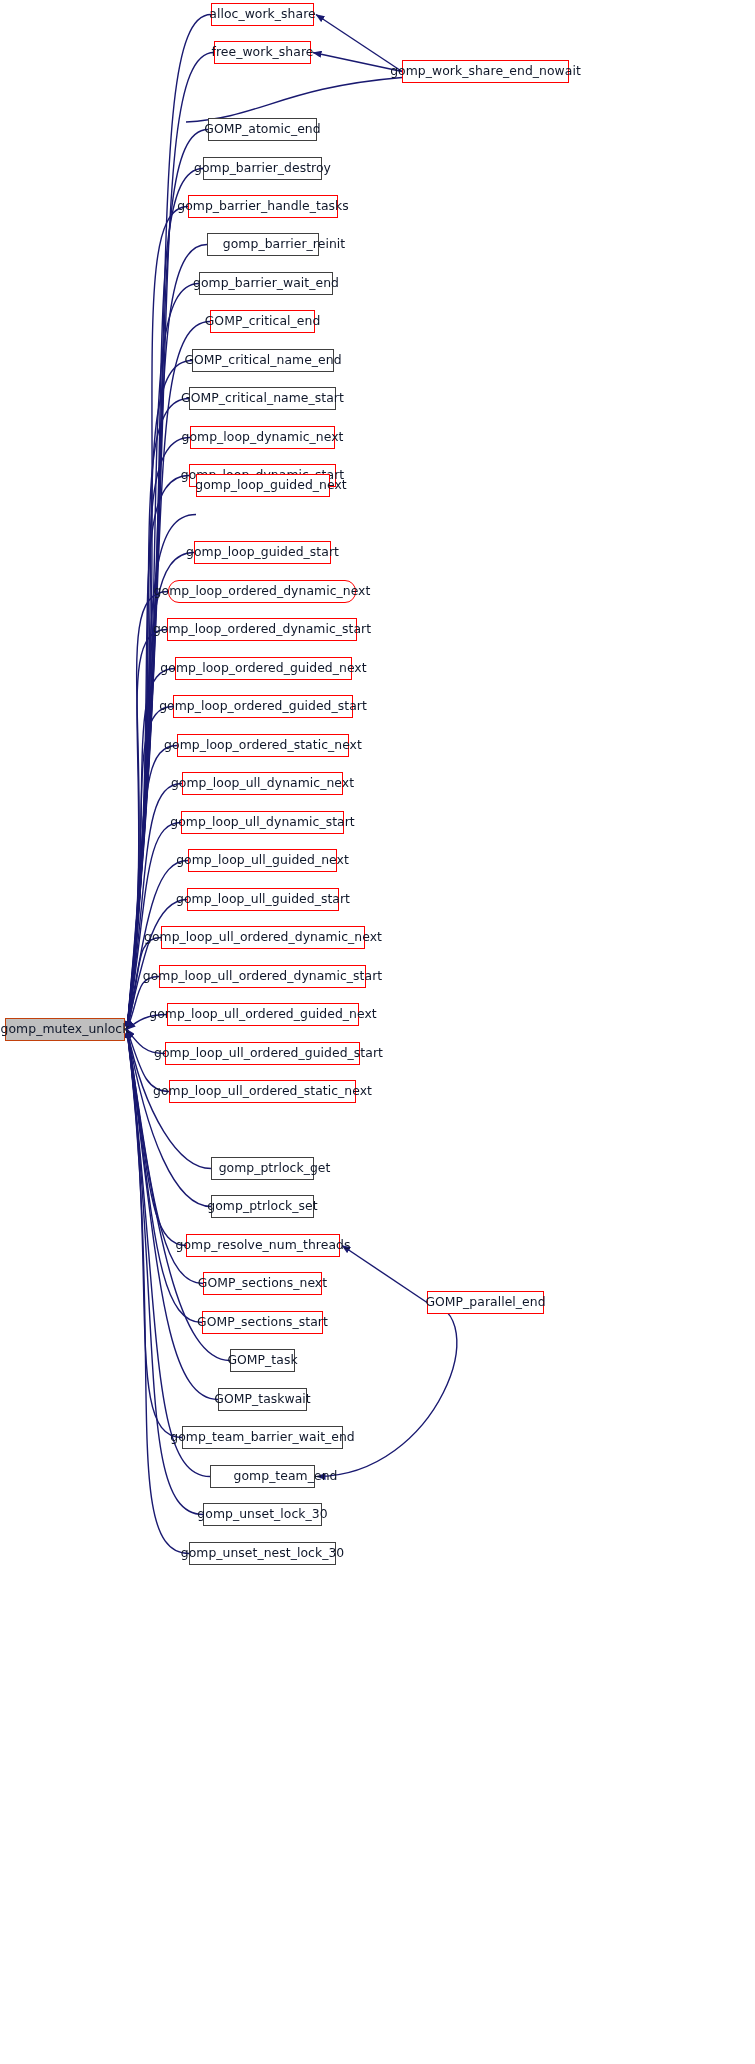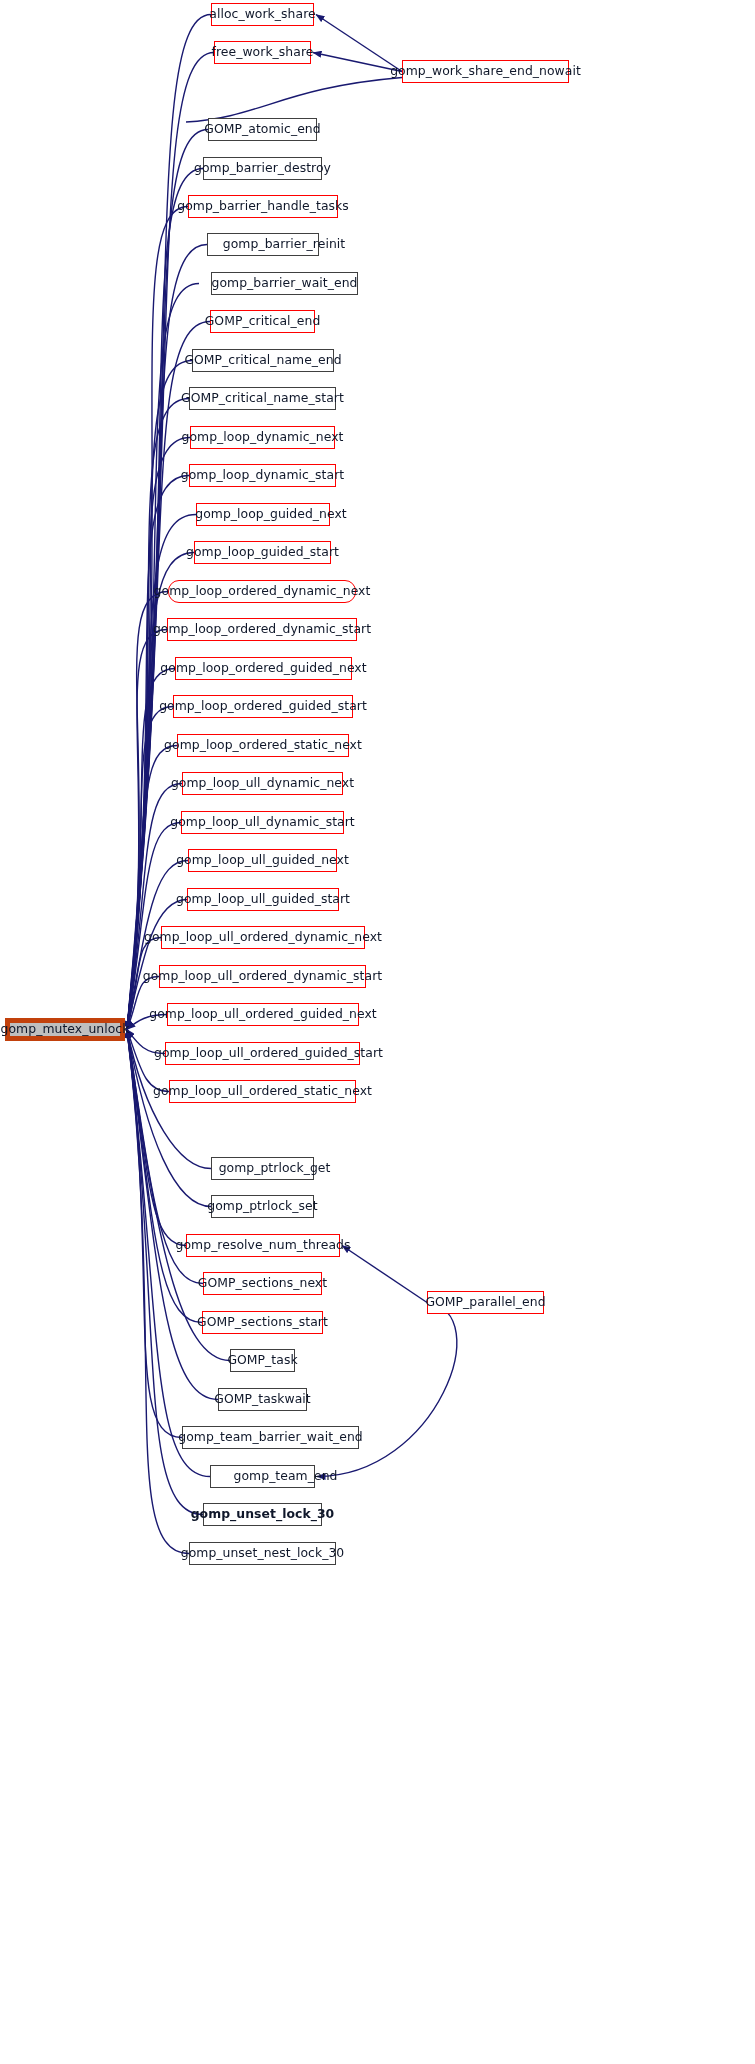--- a/index.html
+++ b/index.html
@@ -32,21 +32,21 @@
     justify-content: center;
     background: #ffffff;
     white-space: nowrap;
     font-size: 12.4px;
     line-height: 1;
     color: #0f172a;
     letter-spacing: 0.05px;
   }
   .node.red   { border: 1px solid #ff0000; }
   .node.black { border: 1px solid #404040; }
-  .node.root  { border: 5px solid #c2410c; background: #bfbfbf; }
+  .node.root  { border: 1px solid #c2410c; background: #bfbfbf; }
   .node-label { pointer-events: none; }
 </style>
 </head>
 <body>
 
 <div id="graph-root">
 
   <svg class="edges" viewBox="0 0 755 2064" preserveAspectRatio="none">
     <defs>
       <marker id="arrowhead" markerWidth="9" markerHeight="7" refX="8.5" refY="3.5" orient="auto" markerUnits="userSpaceOnUse">
@@ -120,39 +120,39 @@
       </div>
       <div class="node black" style="left: 203px; top: 157px; width: 119px; height: 23px;">
         <span class="node-label">gomp_barrier_destroy</span>
       </div>
       <div class="node red" style="left: 188px; top: 195px; width: 150px; height: 23px;">
         <span class="node-label">gomp_barrier_handle_tasks</span>
       </div>
       <div class="node black" style="left: 207px; top: 233px; width: 112px; height: 23px; padding-left: 42px;">
         <span class="node-label">gomp_barrier_reinit</span>
       </div>
-      <div class="node black" style="left: 199px; top: 272px; width: 147px; height: 23px; margin-left: 12px;">
+      <div class="node black" style="left: 199px; top: 272px; width: 134px; height: 23px;">
         <span class="node-label">gomp_barrier_wait_end</span>
       </div>
       <div class="node red" style="left: 210px; top: 310px; width: 105px; height: 23px;">
         <span class="node-label">GOMP_critical_end</span>
       </div>
       <div class="node black" style="left: 192px; top: 349px; width: 142px; height: 23px;">
         <span class="node-label">GOMP_critical_name_end</span>
       </div>
       <div class="node black" style="left: 189px; top: 387px; width: 147px; height: 23px;">
         <span class="node-label">GOMP_critical_name_start</span>
       </div>
       <div class="node red" style="left: 190px; top: 426px; width: 145px; height: 23px;">
         <span class="node-label">gomp_loop_dynamic_next</span>
       </div>
       <div class="node red" style="left: 189px; top: 464px; width: 147px; height: 23px;">
         <span class="node-label">gomp_loop_dynamic_start</span>
       </div>
-      <div class="node red" style="left: 196px; top: 503px; width: 134px; height: 23px; padding-left: 16px;">
+      <div class="node red" style="left: 196px; top: 474px; width: 134px; height: 23px; padding-left: 16px;">
         <span class="node-label">gomp_loop_guided_next</span>
       </div>
       <div class="node red" style="left: 194px; top: 541px; width: 137px; height: 23px;">
         <span class="node-label">gomp_loop_guided_start</span>
       </div>
       <div class="node red" style="left: 168px; top: 580px; width: 188px; height: 23px; border-radius: 11px;">
         <span class="node-label">gomp_loop_ordered_dynamic_next</span>
       </div>
       <div class="node red" style="left: 167px; top: 618px; width: 190px; height: 23px;">
         <span class="node-label">gomp_loop_ordered_dynamic_start</span>
@@ -207,27 +207,27 @@
       </div>
       <div class="node red" style="left: 202px; top: 1311px; width: 121px; height: 23px;">
         <span class="node-label">GOMP_sections_start</span>
       </div>
       <div class="node black" style="left: 230px; top: 1349px; width: 65px; height: 23px;">
         <span class="node-label">GOMP_task</span>
       </div>
       <div class="node black" style="left: 218px; top: 1388px; width: 89px; height: 23px;">
         <span class="node-label">GOMP_taskwait</span>
       </div>
-      <div class="node black" style="left: 182px; top: 1426px; width: 177px; height: 23px;">
+      <div class="node black" style="left: 182px; top: 1426px; width: 161px; height: 23px;">
         <span class="node-label">gomp_team_barrier_wait_end</span>
       </div>
       <div class="node black" style="left: 210px; top: 1465px; width: 105px; height: 23px; padding-left: 46px;">
         <span class="node-label">gomp_team_end</span>
       </div>
-      <div class="node black" style="left: 203px; top: 1503px; width: 119px; height: 23px; font-weight: bold;">
+      <div class="node black" style="left: 203px; top: 1503px; width: 119px; height: 23px;">
         <span class="node-label">gomp_unset_lock_30</span>
       </div>
       <div class="node black" style="left: 189px; top: 1542px; width: 147px; height: 23px;">
         <span class="node-label">gomp_unset_nest_lock_30</span>
       </div>
       <div class="node red" style="left: 402px; top: 60px; width: 167px; height: 23px;">
         <span class="node-label">gomp_work_share_end_nowait</span>
       </div>
       <div class="node red" style="left: 427px; top: 1291px; width: 117px; height: 23px;">
         <span class="node-label">GOMP_parallel_end</span>

